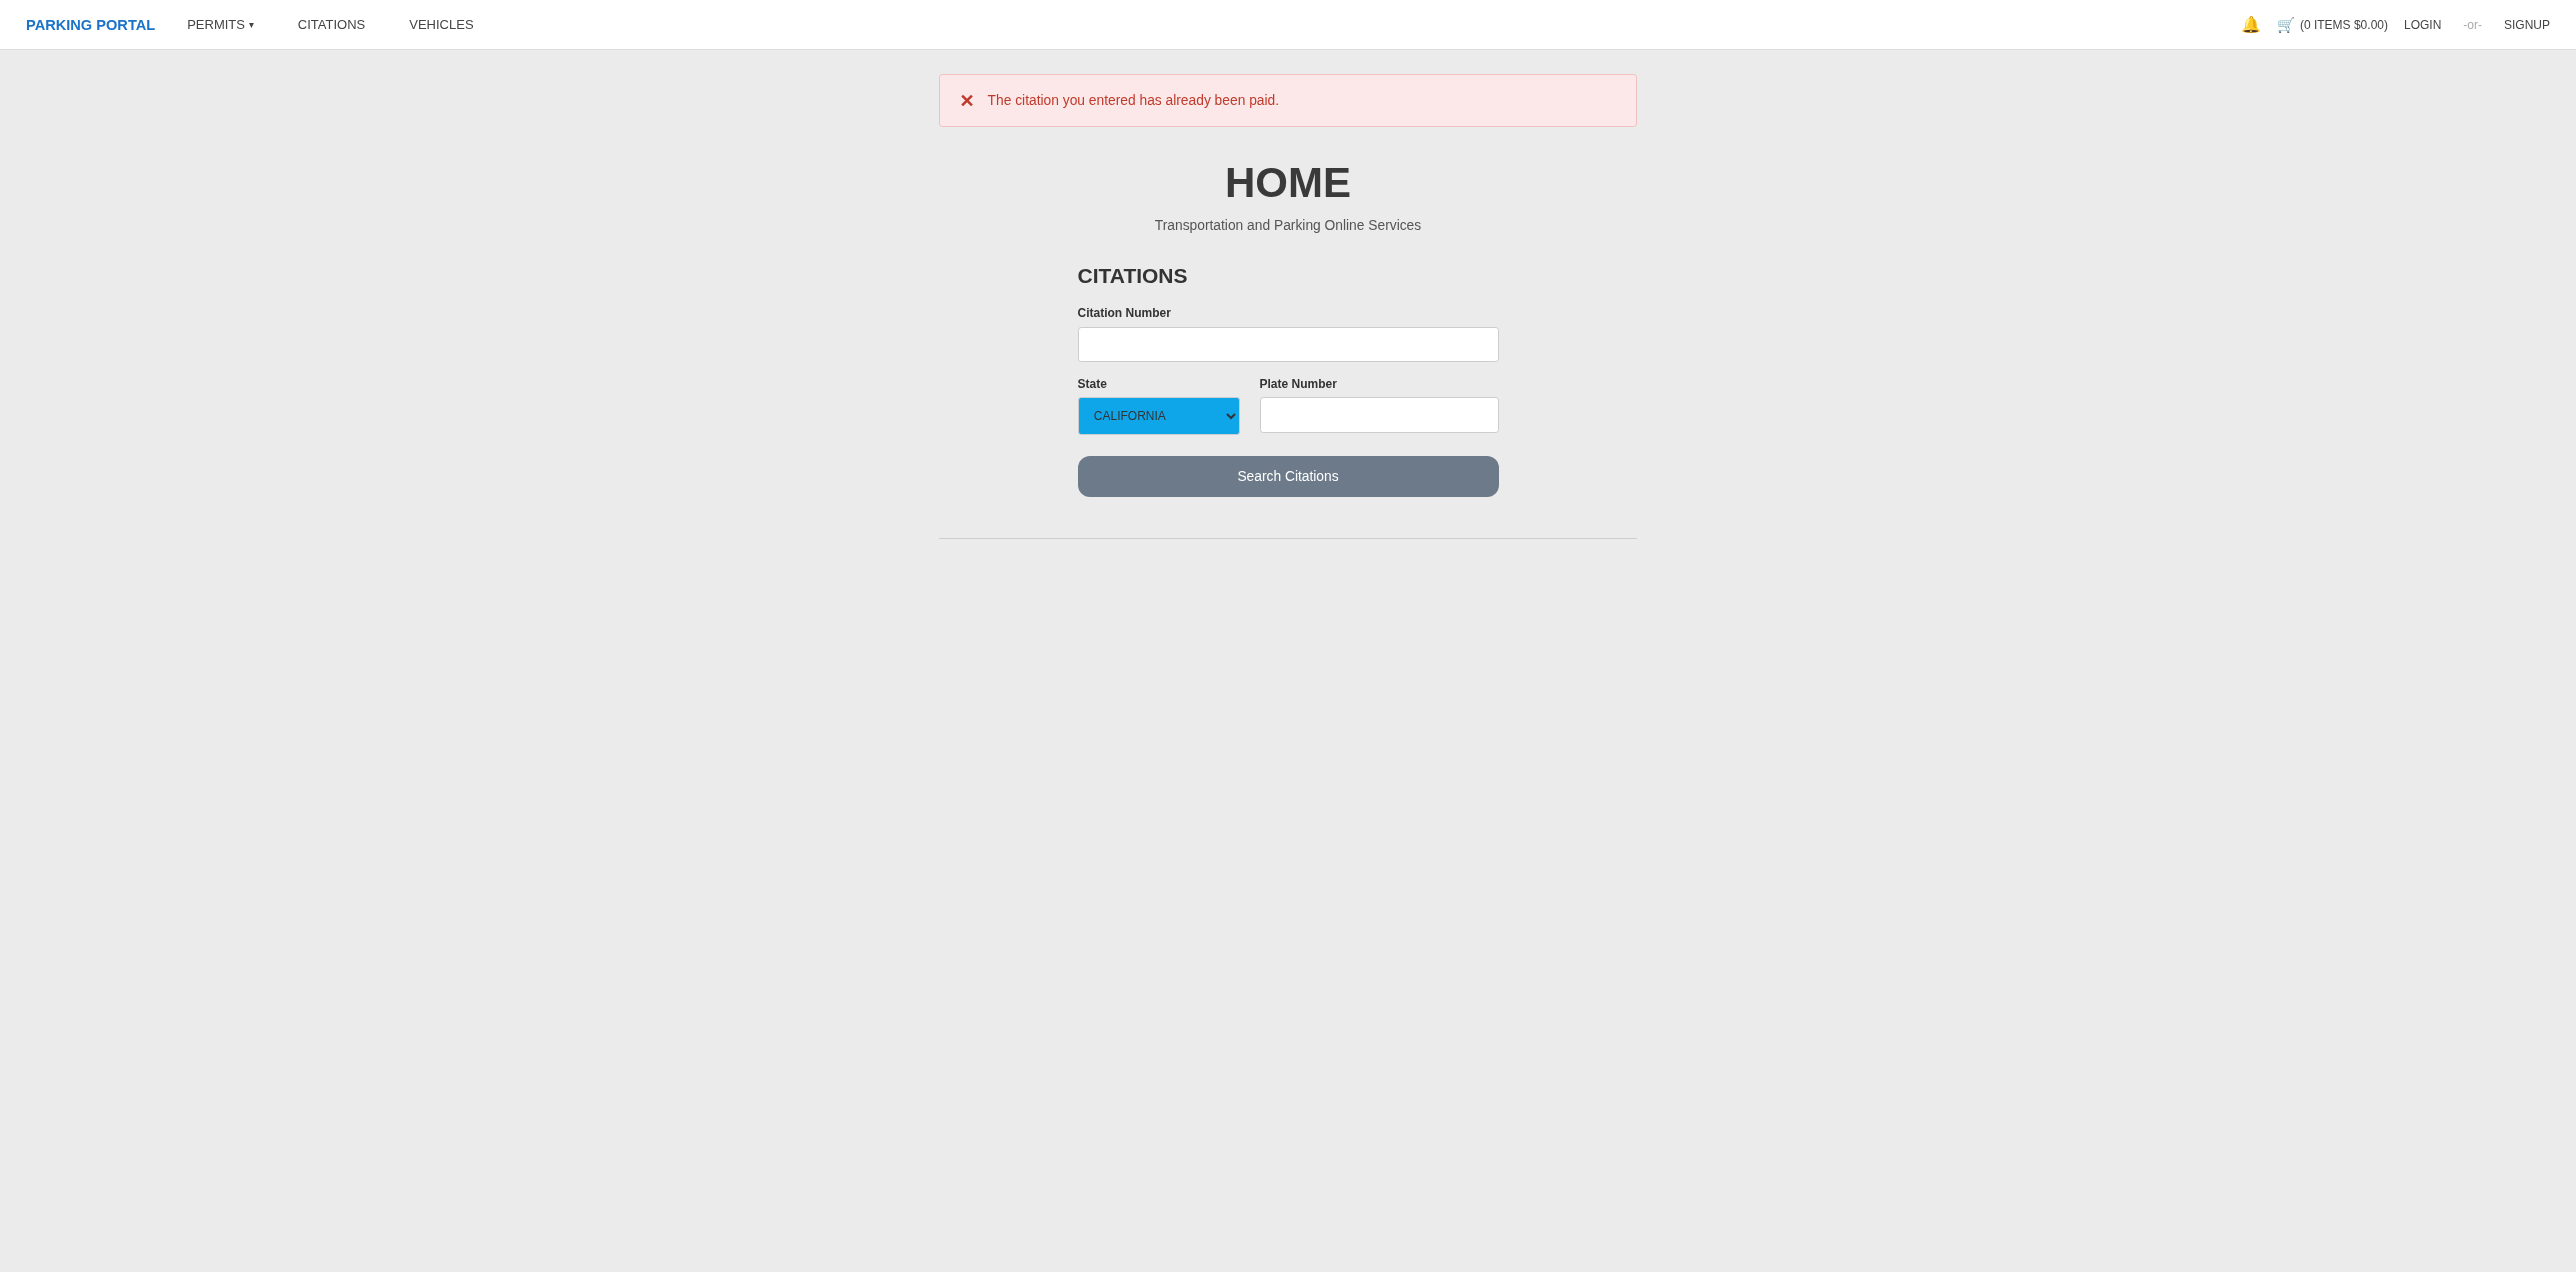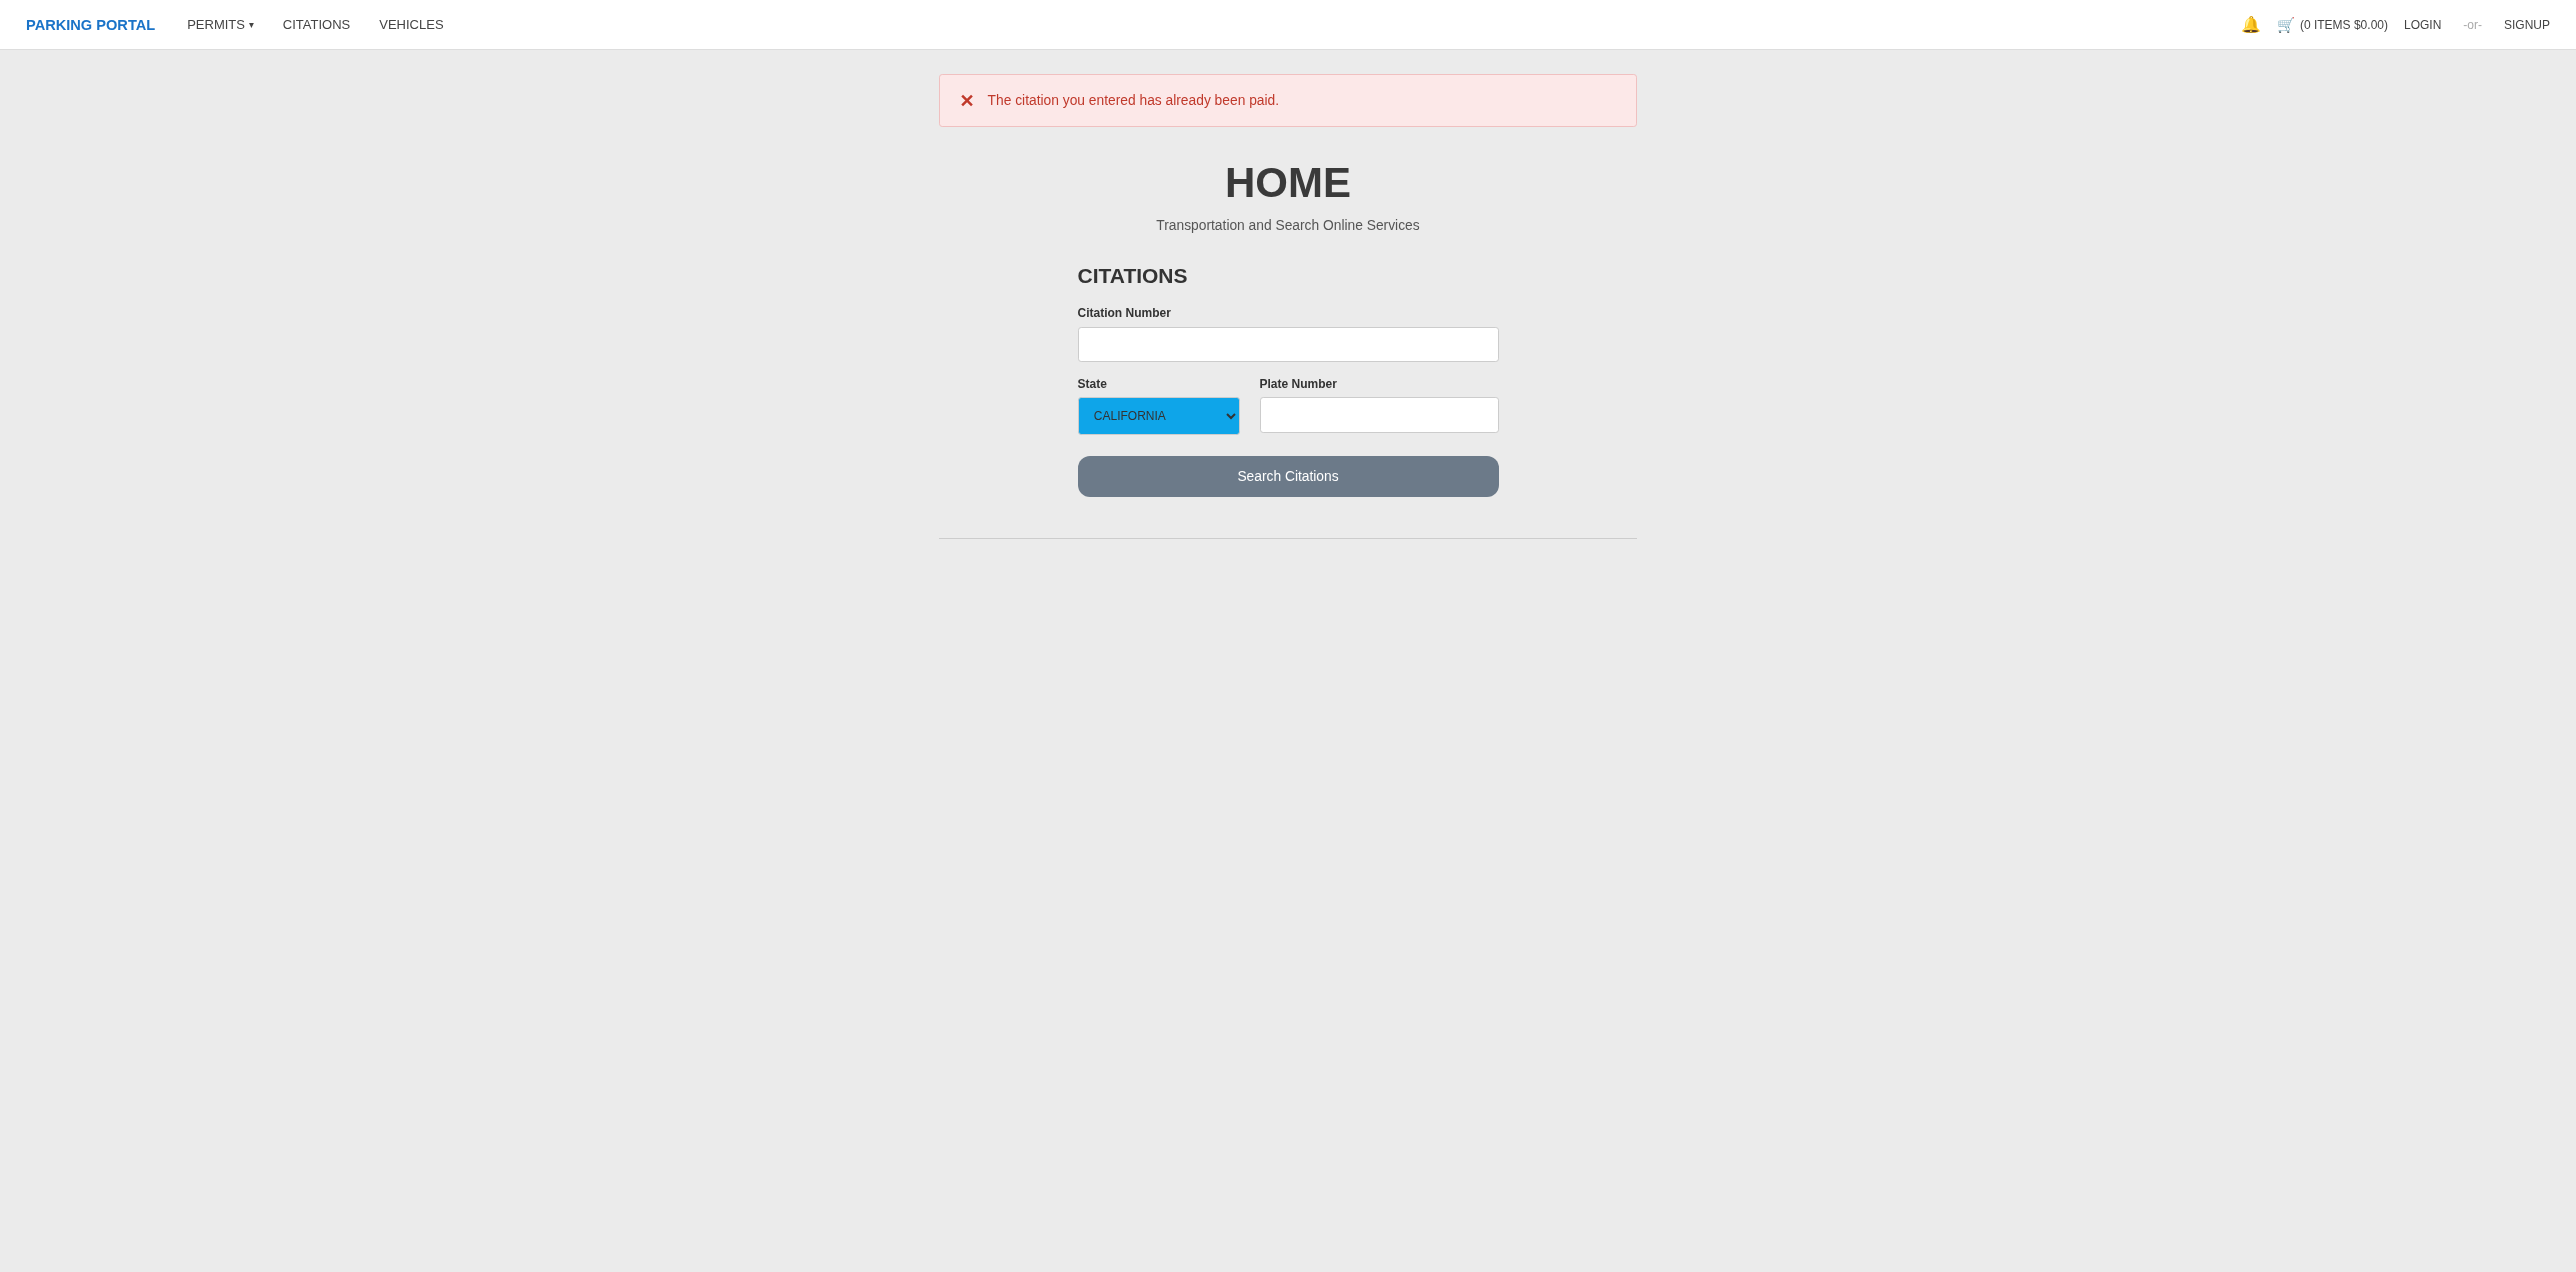--- a/index.html
+++ b/index.html
@@ -30,21 +30,21 @@
       font-weight: 700;
       font-size: 14.6px;
       text-decoration: none;
       margin-right: 32px;
       cursor: pointer;
     }
 
     .nav-links {
       display: flex;
       align-items: center;
-      gap: 29px;
+      gap: 44px;
       flex: 1;
     }
 
     .nav-link {
       color: #444;
       font-size: 13px;
       font-weight: 500;
       text-decoration: none;
       cursor: pointer;
       display: flex;
@@ -269,21 +269,21 @@
 
 <div class="main">
 
   <div class="alert">
     <span class="alert-icon">✕</span>
     <span class="alert-message">The citation you entered has already been paid.</span>
   </div>
 
   <div class="home-section">
     <h1 class="home-title">HOME</h1>
-    <p class="home-subtitle">Transportation and Search Online Services</p>
+    <p class="home-subtitle">Transportation and Parking Online Services</p>
   </div>
 
   <div class="citations-section">
     <h2 class="citations-heading">CITATIONS</h2>
 
     <div class="form-group">
       <label class="form-label">Citation Number</label>
       <input class="form-input" type="text" placeholder="" style="">
     </div>
 

